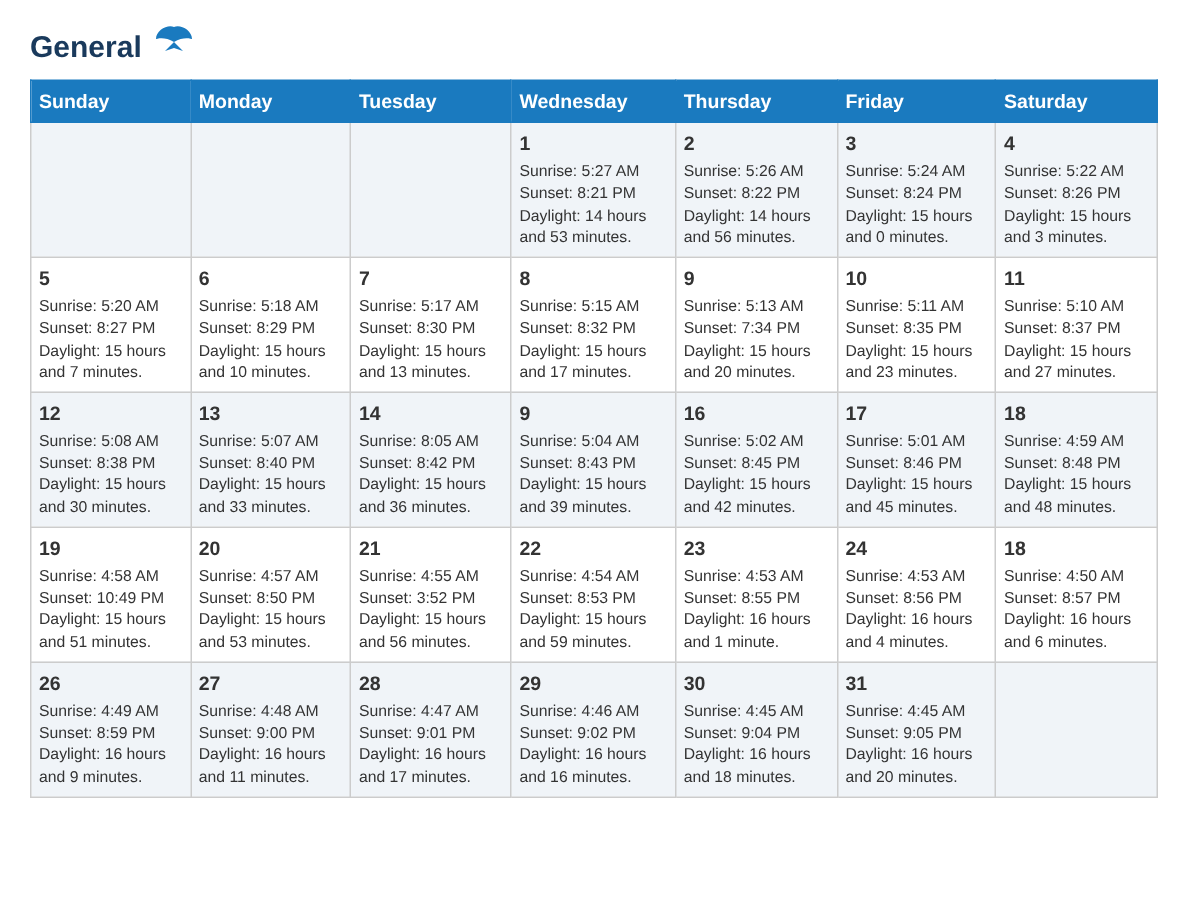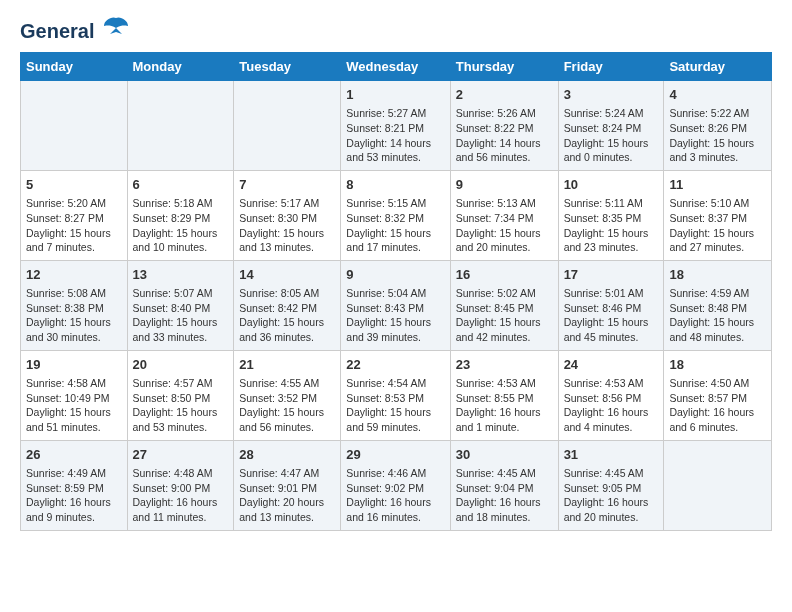--- a/index.html
+++ b/index.html
@@ -295,21 +295,21 @@
         <td>
           <span class="day-num">27</span>
           <div>Sunrise: 4:48 AM</div>
           <div>Sunset: 9:00 PM</div>
           <div>Daylight: 16 hours and 11 minutes.</div>
         </td>
         <td>
           <span class="day-num">28</span>
           <div>Sunrise: 4:47 AM</div>
           <div>Sunset: 9:01 PM</div>
-          <div>Daylight: 20 hours and 13 minutes.</div>
+          <div>Daylight: 16 hours and 17 minutes.</div>
         </td>
         <td>
           <span class="day-num">29</span>
           <div>Sunrise: 4:46 AM</div>
           <div>Sunset: 9:02 PM</div>
           <div>Daylight: 16 hours and 16 minutes.</div>
         </td>
         <td>
           <span class="day-num">30</span>
           <div>Sunrise: 4:45 AM</div>

